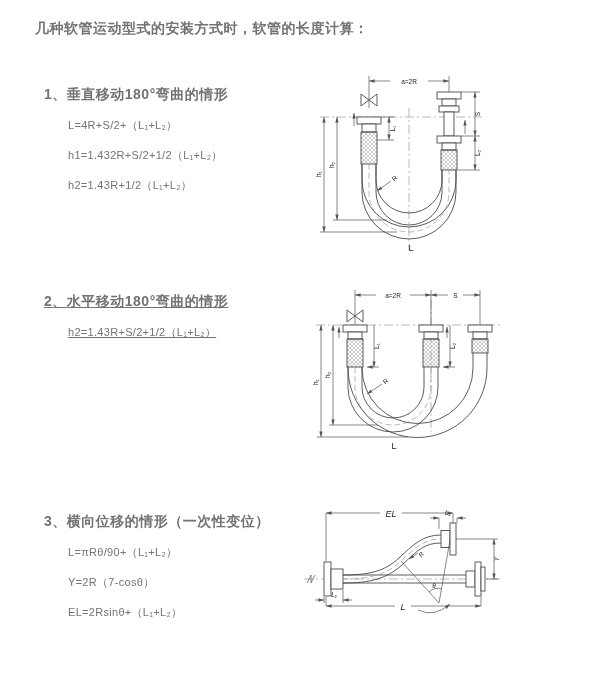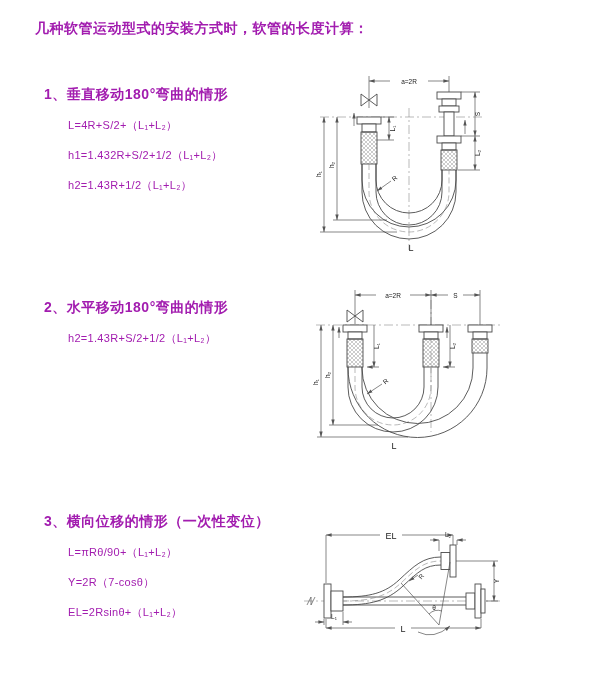--- a/index.html
+++ b/index.html
@@ -1,30 +1,30 @@
 <!DOCTYPE html>
 <html><head>
 <meta charset="utf-8">
 <style>
   html,body{margin:0;padding:0;background:#fff;}
   .page{
     position:relative;width:600px;height:675px;background:#ffffff;overflow:hidden;
-    font-family:"Liberation Sans","DejaVu Sans",sans-serif;color:#a21caf;
+    font-family:"Liberation Sans","DejaVu Sans",sans-serif;color:#737373;
   }
   .title{position:absolute;left:35px;top:20px;font-size:14px;font-weight:bold;letter-spacing:.5px;}
   .section{position:absolute;left:44px;width:290px;}
   .sec1{top:86px;}
-  .sec2{top:299px;}
+  .sec2{top:293px;text-decoration:underline;}
   .sec3{top:513px;}
   .sec-heading{font-size:14px;font-weight:bold;letter-spacing:.5px;white-space:nowrap;margin-bottom:6px;}
   .formula{font-size:11px;line-height:30px;margin-left:24px;letter-spacing:.3px;white-space:nowrap;}
   .diagram{position:absolute;}
   .d1{left:312px;top:68px;}
   .d2{left:308px;top:282px;}
-  .d3{left:298px;top:515px;}
+  .d3{left:298px;top:493px;font-style:italic;}
   svg{display:block;}
   .part{stroke:#4a4a4a;stroke-width:0.9;fill:#ffffff;}
   .braided{stroke:#4a4a4a;stroke-width:0.9;fill:url(#braid);}
   .hose{stroke:#4a4a4a;stroke-width:0.9;fill:none;}
   .hosecl{stroke:#8a8a8a;stroke-width:0.6;fill:none;stroke-dasharray:6 3;}
   .cl{stroke:#8a8a8a;stroke-width:0.6;fill:none;stroke-dasharray:9 3 2 3;}
   .dim{stroke:#555;stroke-width:0.7;fill:none;}
   .lead{stroke:#555;stroke-width:0.7;fill:none;}
   .dimtext{fill:#222;font-size:6.5px;font-family:"Liberation Sans","DejaVu Sans",sans-serif;}
   .dimtext-lg{fill:#222;font-size:9px;font-family:"Liberation Sans","DejaVu Sans",sans-serif;}

